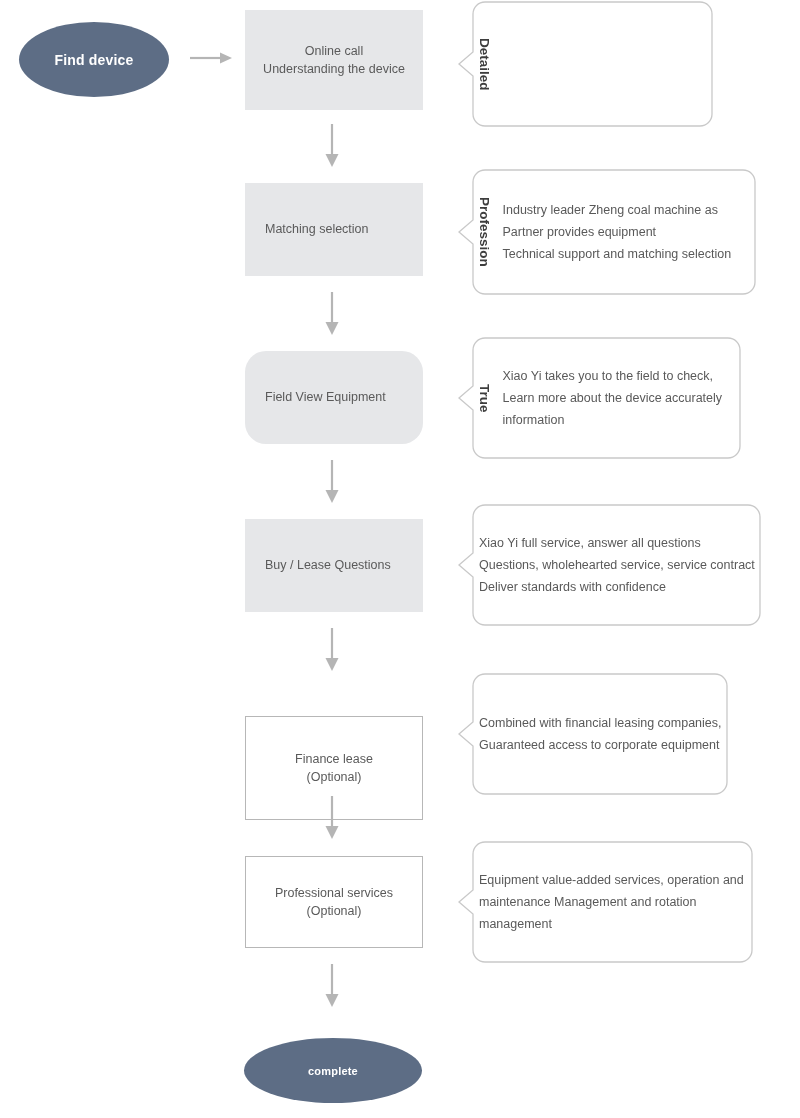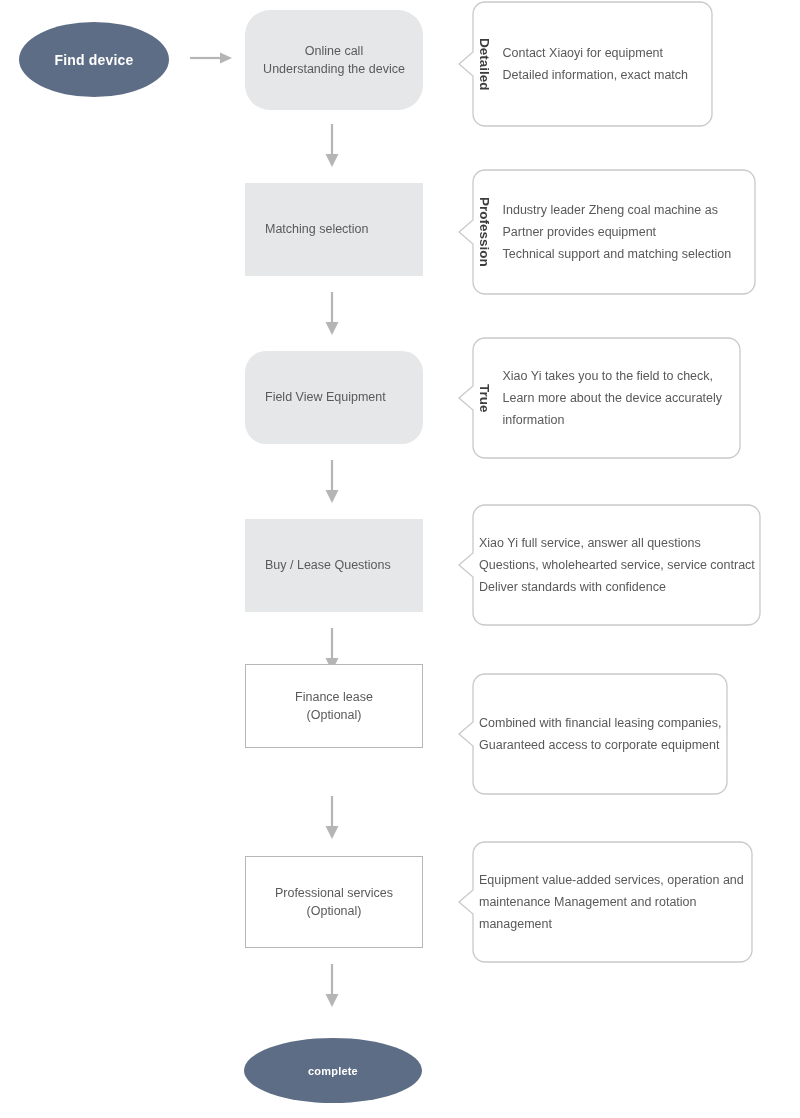--- a/index.html
+++ b/index.html
@@ -60,25 +60,25 @@
   .pbox.outlined {
     background: #ffffff;
     border: 1px solid #b7b7b7;
   }
   .pbox .line { display: block; }
   .pbox.align-center { text-align: center; }
   .pbox.align-left   { text-align: left; padding-left: 20px; }
   .pbox .l1 { margin-bottom: 0; }
   .pbox .l2 { }
 
-  #box-1 { top: 10px;  height: 100px; border-radius: 25px; }
+  #box-1 { top: 10px;  height: 100px; }
   #box-2 { top: 183px; height: 93px;  }
   #box-3 { top: 351px; height: 93px; border-radius: 21px;  }
   #box-4 { top: 519px; height: 93px;  }
-  #box-5 { top: 664px; height: 84px;  }
+  #box-5 { top: 716px; height: 104px;  }
   #box-6 { top: 856px; height: 92px;  }
 
   
   .callout {
     position: absolute;
     box-sizing: border-box;
   }
   .callout svg {
     position: absolute;
     left: 0; top: 0;
@@ -155,24 +155,20 @@
     <span class="line l1">Online call</span>
     <span class="line l2">Understanding the device</span>
   </div>
 
   <div class="callout" id="callout-1">
     <svg viewBox="0 0 253 124" preserveAspectRatio="none">
       <path d="M 14,12 A 12,12 0 0 1 26,0 L 241,0 A 12,12 0 0 1 253,12 L 253,112 A 12,12 0 0 1 241,124 L 26,124 A 12,12 0 0 1 14,112 L 14,74 L 0,62 L 14,50 Z" fill="#ffffff" stroke="#c9c9c9" stroke-width="1.3"></path>
     </svg>
     <div class="cbody">
       <span class="vlabel">Detailed</span>
-      <span class="ctext">
-        <span class="row">Contact Xiaoyi for equipment</span>
-        <span class="row">Detailed information, exact match</span>
-      </span>
     </div>
   </div>
 
   <div class="arrow" id="arrow-v1">
     <svg viewBox="0 0 24 45">
       <line x1="12" y1="0" x2="12" y2="32" stroke="#b5b5b5" stroke-width="2.2"></line>
       <polygon points="5.5,30 18.5,30 12,43" fill="#b5b5b5"></polygon>
     </svg>
   </div>
 

